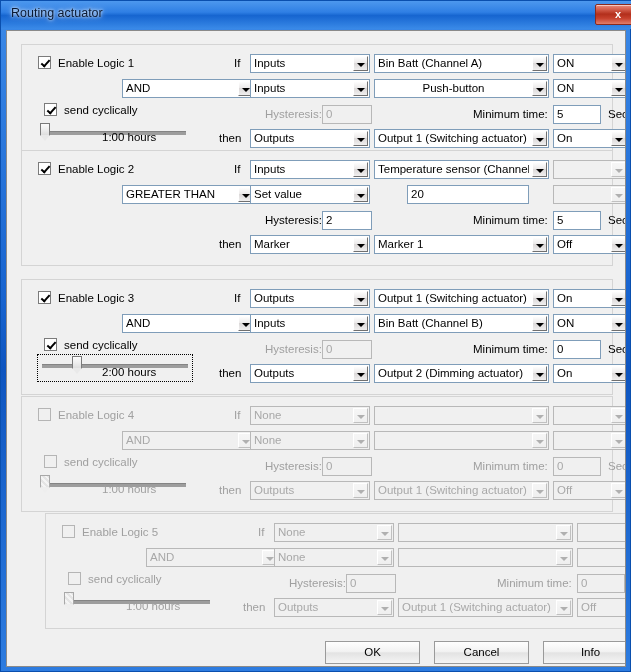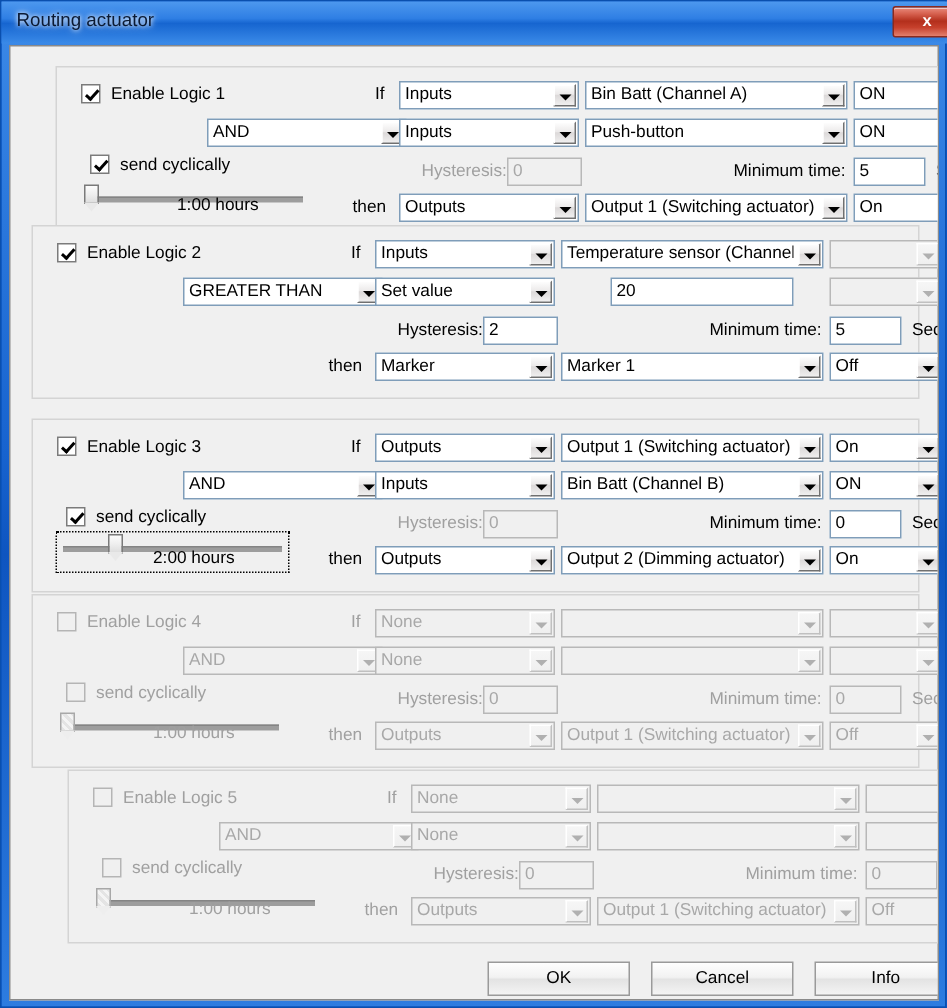--- a/index.html
+++ b/index.html
@@ -44,21 +44,21 @@
     box-sizing:border-box;
     overflow:hidden;
   }
   
   .group{
     position:absolute;left:14px;width:592px;
     border:1px solid #d4d4d4;
     box-sizing:border-box;
     background:#f0f0f0;
   }
-  .group.g1{top:13px;height:117px;margin-left:16px;}
+  .group.g1{top:13px;height:117px;}
   .group.g2{top:131px;height:116px;}
   .group.g3{top:248px;height:116px;padding-left:10px;}
   .group.g4{top:365px;height:116px;}
   .group.g5{top:482px;height:116px;}
 
   
   .chk{
     position:absolute;width:13px;height:13px;
     border:1px solid #7b7b7b;
     background:#fff;
@@ -220,21 +220,21 @@
             <span class="arrow"></span>
           </div>
           <div class="combo" style="left:531px;top:9px;width:75px;">
             <span class="txt">ON</span>
             <span class="arrow"></span>
           </div>
           <div class="combo" style="left:228px;top:34px;width:120px;">
             <span class="txt">Inputs</span>
             <span class="arrow"></span>
           </div>
-          <div class="combo" style="left:352px;top:34px;width:175px;">
+          <div class="combo" style="left:352px;top:34px;width:175px;text-align:center;">
             <span class="txt">Push-button</span>
             <span class="arrow"></span>
           </div>
           <div class="combo" style="left:531px;top:34px;width:75px;">
             <span class="txt">ON</span>
             <span class="arrow"></span>
           </div>
           <div class="combo" style="left:228px;top:84px;width:120px;">
             <span class="txt">Outputs</span>
             <span class="arrow"></span>

